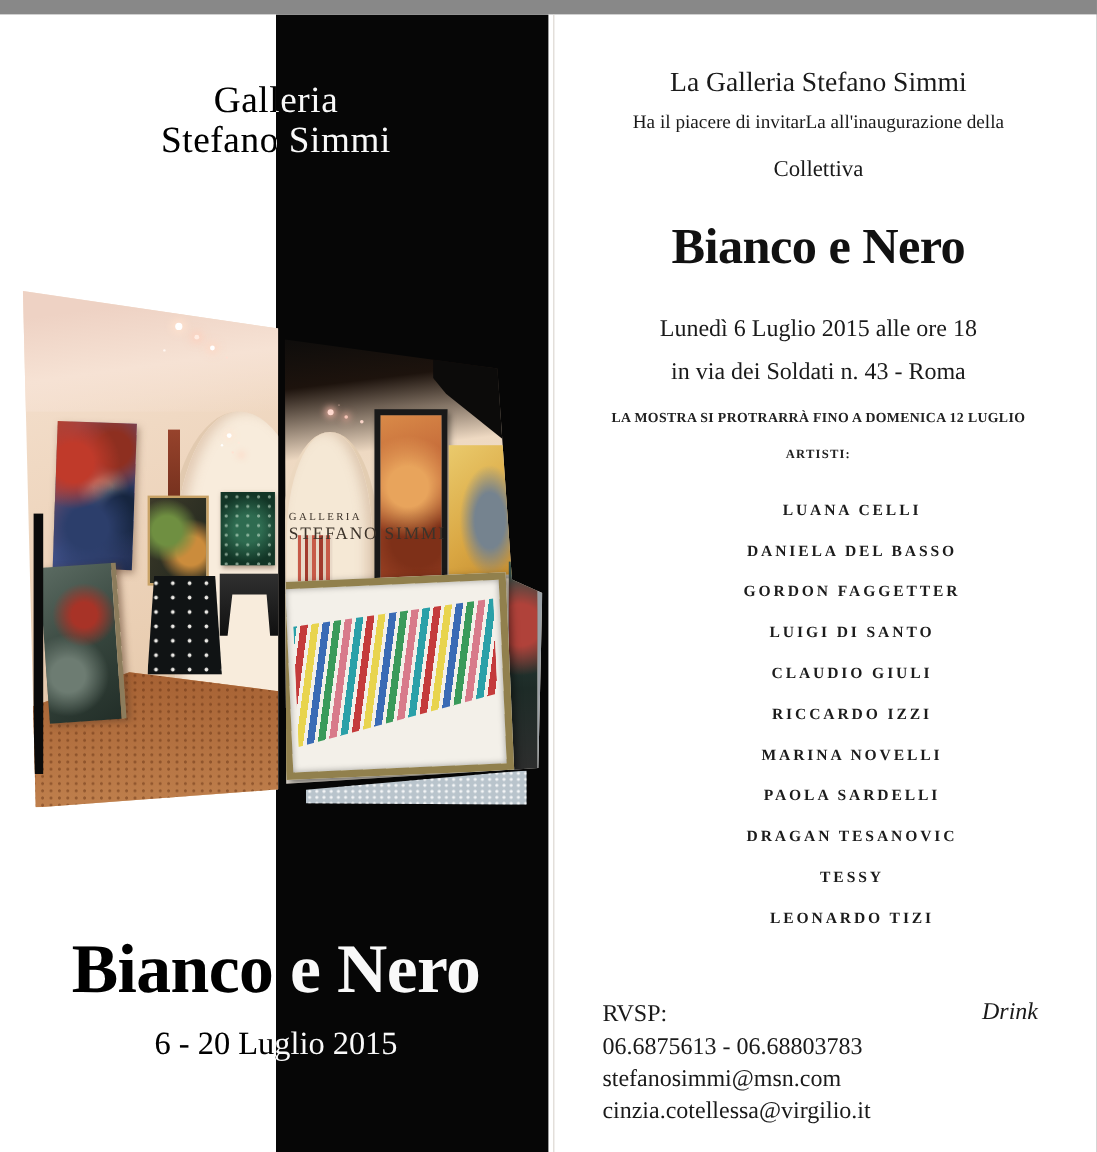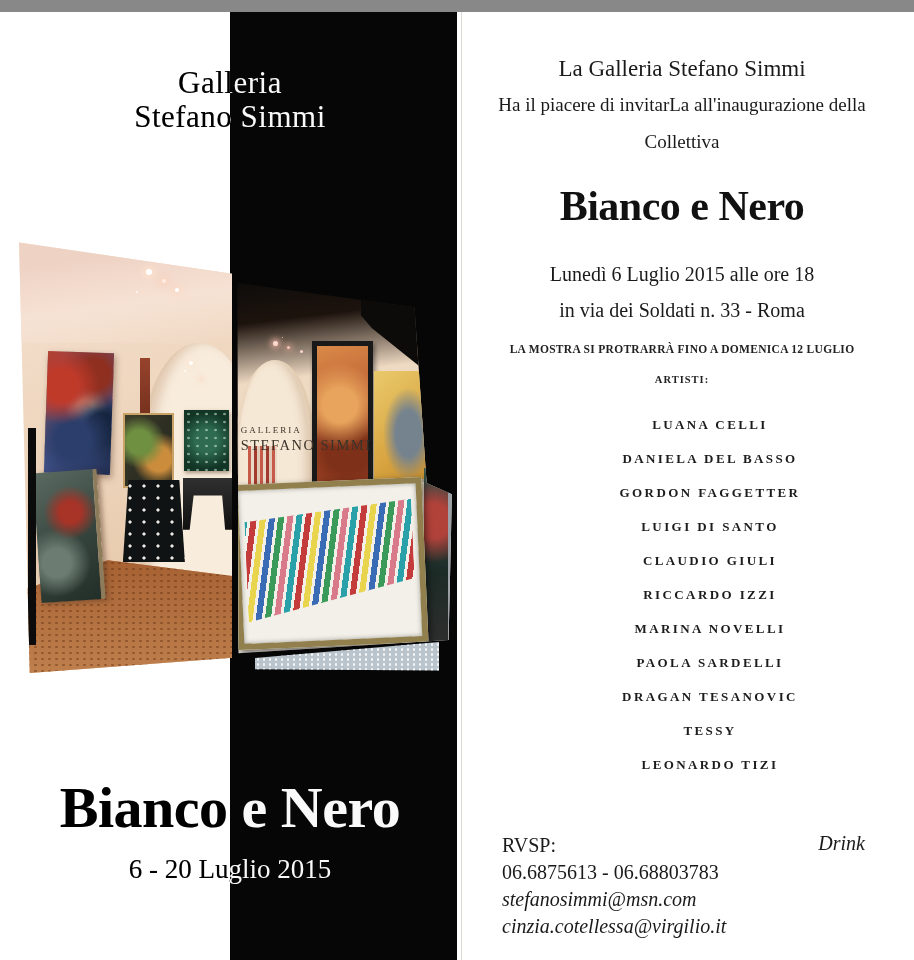--- a/index.html
+++ b/index.html
@@ -15,30 +15,30 @@
   
   .inv{position:absolute;left:0;width:460px;text-align:center;color:#ffffff;
        mix-blend-mode:difference;z-index:6;}
   .gal-name{top:54px;font-size:31px;line-height:34px;letter-spacing:.5px;}
   .left-title{top:762px;font-size:58px;font-weight:bold;letter-spacing:-.5px;}
   .left-dates{top:842px;font-size:27px;}
 
   
   .rline{position:absolute;left:457px;width:450px;text-align:center;}
   .r1{top:44px;font-size:23px;}
-  .r2{top:82px;font-size:19px;}
+  .r2{top:82px;font-size:16px;}
   .r3{top:119px;font-size:19px;}
   .r-title{top:170px;font-size:42px;font-weight:bold;letter-spacing:-.5px;color:#111;}
   .r-ev1{top:251px;font-size:20px;}
   .r-ev2{top:287px;font-size:20px;}
   .r-mostra{top:331px;font-size:11.5px;font-weight:bold;letter-spacing:.3px;color:#222;}
   .r-artisti{top:362px;font-size:10.5px;font-weight:bold;letter-spacing:1px;color:#222;}
   .r-artists{top:396px;font-size:13px;font-weight:bold;letter-spacing:2.4px;line-height:34px;color:#1c1c1c;padding-left:28px;}
   .rsvp{position:absolute;left:502px;top:820px;font-size:20px;line-height:27px;text-align:left;}
-  .rsvp .it{font-style:italic;}
+  .rsvp .it{}
   .drink{position:absolute;left:457px;top:820px;width:408px;text-align:right;font-size:20px;font-style:italic;}
 
   
   .photo-left{position:absolute;left:18px;top:227px;width:214px;height:434px;z-index:3;
     clip-path:polygon(0.5% 0.8%,100% 8%,100% 96.5%,5.5% 100%);}
   .photo-left>div{position:absolute;}
   .pl-base{inset:0;background:linear-gradient(160deg,#f6e3d4 0%,#f0d9c3 30%,#eacfb4 62%,#e0c2a2 100%);}
   .pl-ceil{left:0;top:0;width:100%;height:24%;
     background:linear-gradient(172deg,#eed2c4 20%,#f6e2d4 60%,rgba(246,226,212,0) 100%);}
   .pl-arch{right:-12%;top:24%;width:52%;height:80%;border-radius:50% 50% 0 0/34% 34% 0 0;
@@ -190,21 +190,21 @@
       <div class="pr-stripes"></div>
     </div>
   </div>
   <div class="photo-sliver"></div>
 
   <div class="rline r1">La Galleria Stefano Simmi</div>
   <div class="rline r2">Ha il piacere di invitarLa all'inaugurazione della</div>
   <div class="rline r3">Collettiva</div>
   <div class="rline r-title">Bianco e Nero</div>
   <div class="rline r-ev1">Lunedì 6 Luglio 2015 alle ore 18</div>
-  <div class="rline r-ev2">in via dei Soldati n. 33 - Roma</div>
+  <div class="rline r-ev2">in via dei Soldati n. 43 - Roma</div>
   <div class="rline r-mostra">LA MOSTRA SI PROTRARRÀ FINO A DOMENICA 12 LUGLIO</div>
   <div class="rline r-artisti">ARTISTI:</div>
   <div class="rline r-artists">
       <div>LUANA CELLI</div>
       <div>DANIELA DEL BASSO</div>
       <div>GORDON FAGGETTER</div>
       <div>LUIGI DI SANTO</div>
       <div>CLAUDIO GIULI</div>
       <div>RICCARDO IZZI</div>
       <div>MARINA NOVELLI</div>

